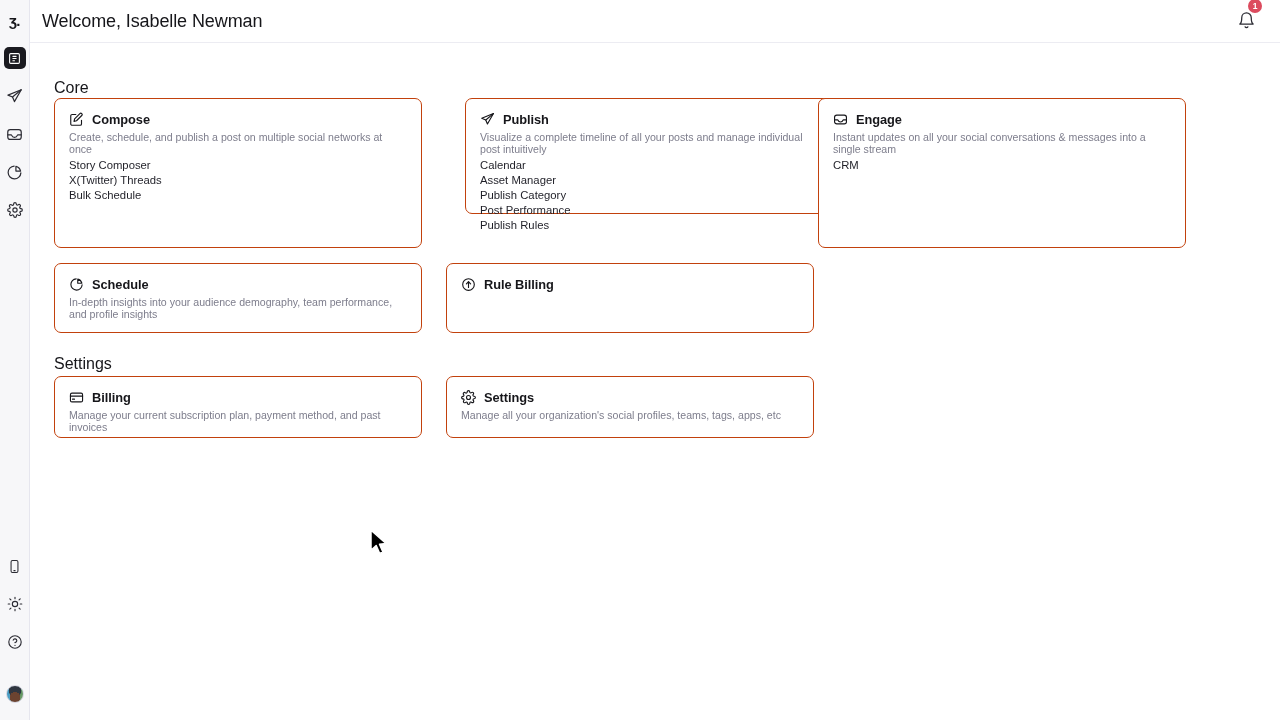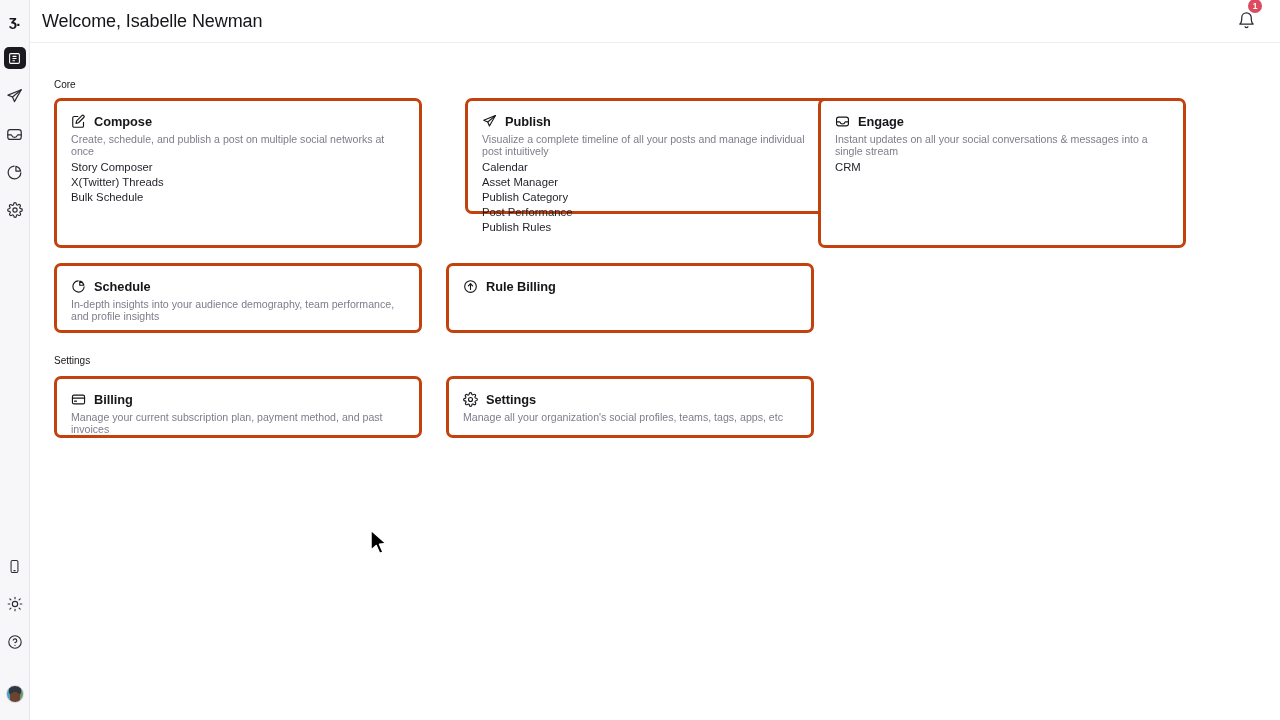--- a/index.html
+++ b/index.html
@@ -79,28 +79,28 @@
 
   
   #content {
     position: absolute; left: 30px; top: 43px;
     width: 1250px; height: 677px;
     background: #ffffff;
     overflow: hidden;
   }
   .section-title {
     position: absolute;
-    font-size: 10px; color: #16161a; font-weight: 400;
+    font-size: 16px; color: #16161a; font-weight: 400;
   }
   #core-title { left: 24px; top: 36px; }
   #settings-title { left: 24px; top: 312px; }
 
   .card {
     position: absolute;
-    border: 3px solid #c2410c;
+    border: 1px solid #c2410c;
     border-radius: 7px;
     background: #ffffff;
   }
   .card-head {
     display: flex; align-items: center;
     gap: 8px;
     padding: 13px 14px 0 14px;
   }
   .card-head .ic { width: 15px; height: 15px; color: #16161a; flex: 0 0 auto; }
   .card-head .ic svg { display: block; }

